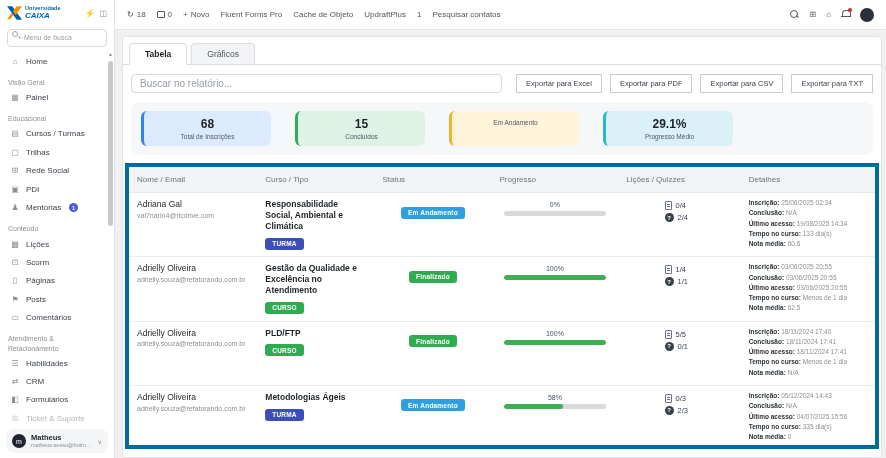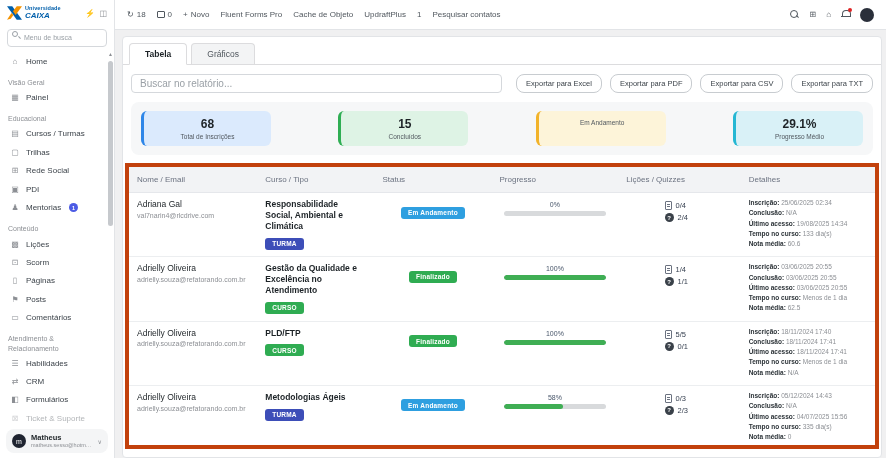--- a/index.html
+++ b/index.html
@@ -77,32 +77,32 @@
   .tabs { display:flex; gap:4px; padding:6px 16px 0 6px; border-bottom:1px solid #dcdcde; }
   .tab { font-size:8.5px; padding:5px 15px; border:1px solid #dcdcde; border-bottom:none;
          border-radius:4px 4px 0 0; cursor:pointer; }
   .tab.active { background:#fff; color:#1d2327; font-weight:bold; margin-bottom:-1px;
                 border-bottom:1px solid #fff; }
   .tab.inactive { background:#f3f4f5; color:#50575e; }
   .toolbar { display:flex; align-items:center; gap:8px; padding:9px 8px 7px 8px; }
   .report-search { flex:1; height:19px; border:1px solid #d5d8dc; border-radius:4px; padding:0 8px;
                    font-size:10px; color:#3c434a; outline:none; margin-right:6px; }
   .report-search::placeholder { color:#9aa0a6; }
-  .btn { background:#fff; border:1px solid #c8ccd0; border-radius:8px; padding:4px 9px;
+  .btn { background:#fff; border:1px solid #c8ccd0; border-radius:0; padding:4px 9px;
          font-size:7.5px; color:#3c434a; cursor:pointer; white-space:nowrap;
          font-family:"Liberation Sans", sans-serif; }
   .summary { margin:2px 8px 0 8px; background:#f6f7f8; border-radius:8px; padding:9px 10px;
-             display:flex; justify-content:space-between; gap:24px; }
+             display:flex; justify-content:flex-start; gap:24px; }
   .sum-card { width:130px; border-left:3px solid #999; border-radius:6px; padding:6px 4px;
               text-align:center; }
   .sum-value { font-size:12px; font-weight:bold; color:#1d2327; }
   .sum-label { font-size:6.5px; color:#50575e; margin-top:2px; }
 
   
-  .table-frame { margin:8px 2px 0 2px; border:4px solid #c2410c; height:286px; overflow:hidden;
+  .table-frame { margin:8px 2px 0 2px; border:4px solid #0369a1; height:286px; overflow:hidden;
                  background:#fff; }
   table { width:100%; border-collapse:collapse; table-layout:fixed; }
   thead th { background:#f2f3f5; font-size:8px; font-weight:normal; color:#6b7280; text-align:left;
              padding:8px 8px; border-bottom:1px solid #e5e7eb; }
   tbody td { vertical-align:top; padding:6px 8px; border-bottom:1px solid #eceef0; }
   .col1{width:17.2%}.col2{width:15.7%}.col3{width:15.7%}.col4{width:17%}.col5{width:16.4%}.col6{width:18%}
   .cell-name { font-size:8.5px; font-weight:normal; color:#1d2327; line-height:1.25; }
   .cell-email { font-size:7px; color:#8c8f94; margin-top:2px; word-wrap:break-word; }
   .cell-course { font-size:8.5px; font-weight:bold; color:#1d2327; line-height:1.3; }
   .badge { display:inline-block; margin-top:4px; padding:2.5px 7px; border-radius:3px; color:#fff;

